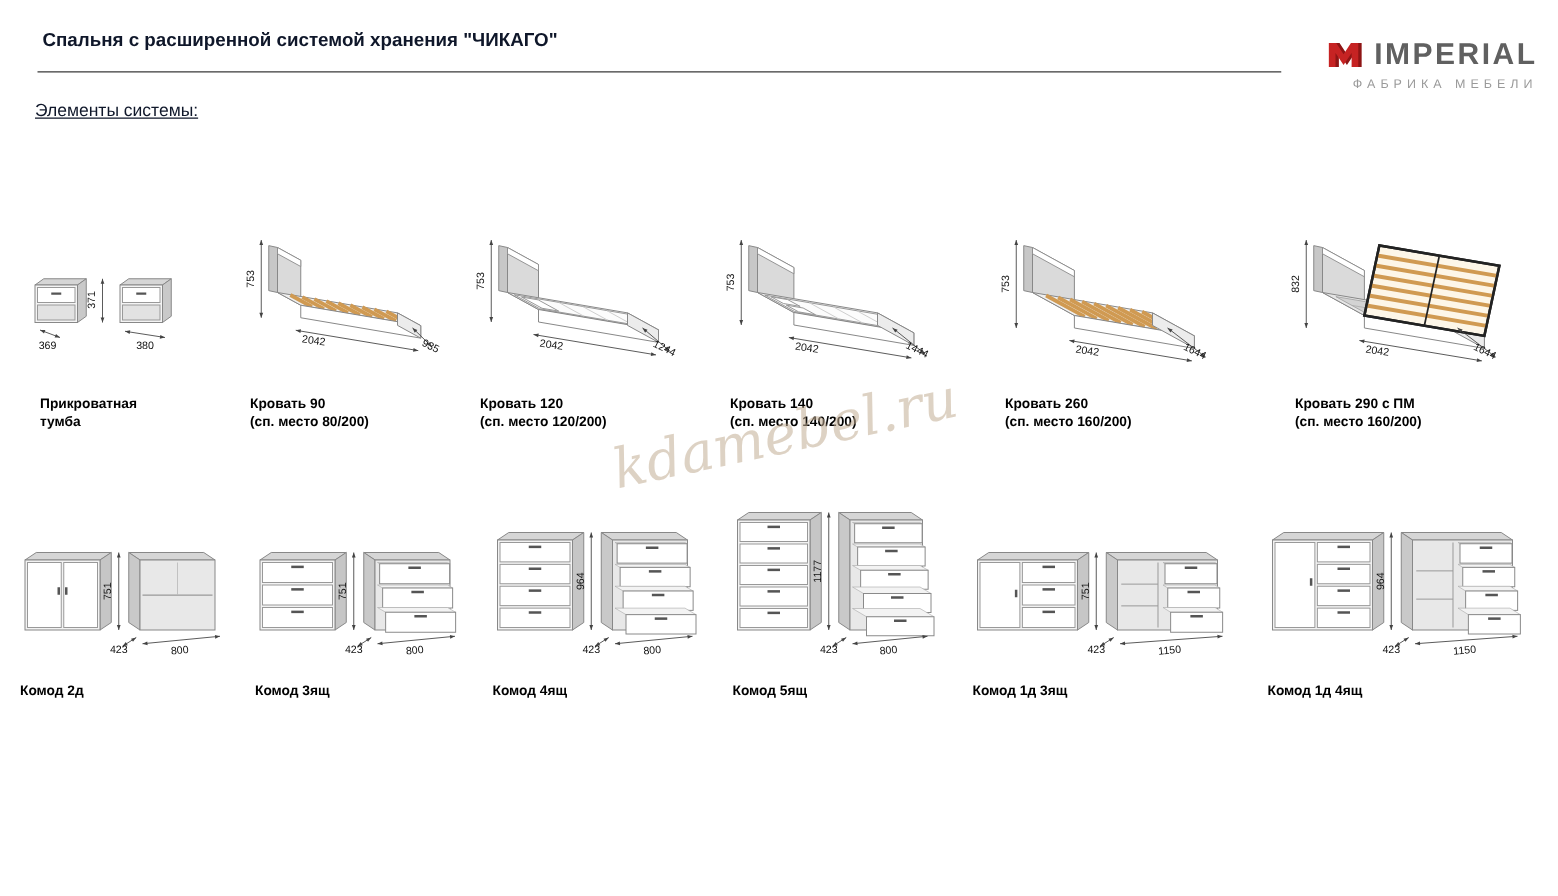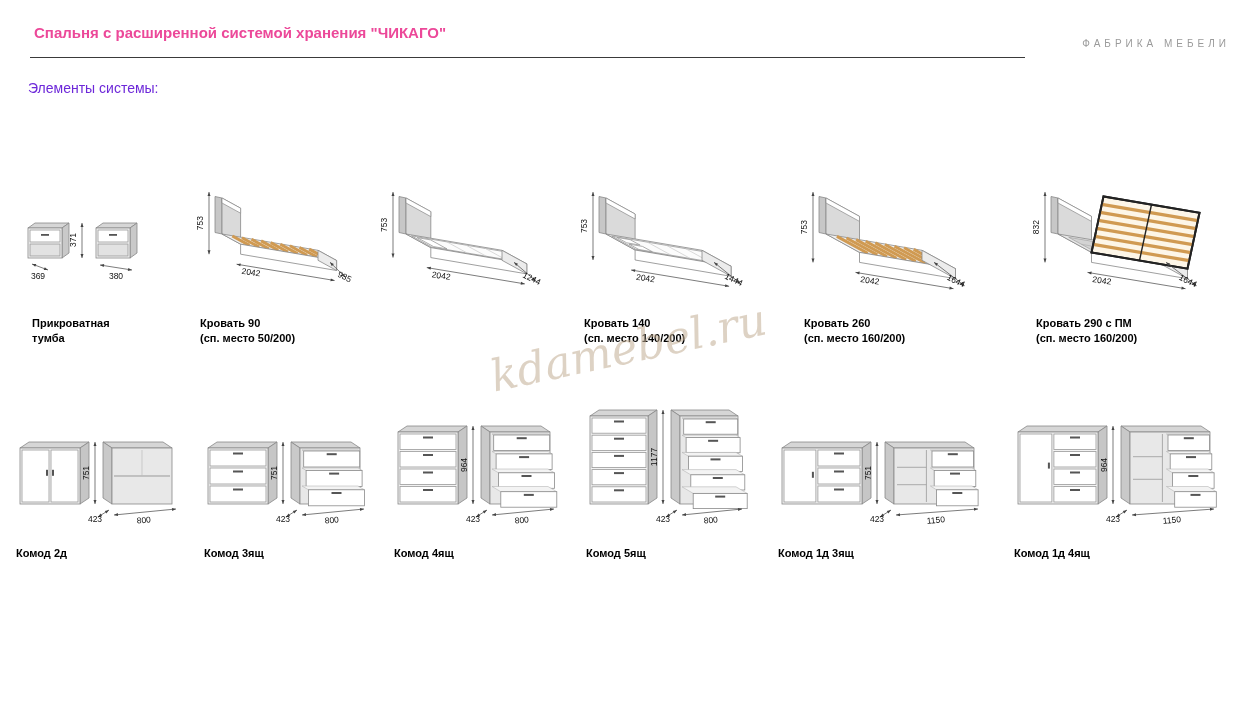--- a/index.html
+++ b/index.html
@@ -3,43 +3,52 @@
 <meta charset="utf-8">
 <style>
   * { margin:0; padding:0; box-sizing:border-box; }
   html,body { background:#fff; }
   body {
     width:1246px; height:717px; position:relative; overflow:hidden;
     font-family:"Liberation Sans","DejaVu Sans",sans-serif; color:#111;
   }
   .header { position:absolute; left:30px; top:14px; right:16px; display:flex; align-items:flex-start; }
   .header-left { flex:1; border-bottom:1.5px solid #3a3a3a; padding:10px 0 16px 4px; }
-  .page-title { font-size:15px; font-weight:bold; color:#ec4899; }
+  .page-title { font-size:15px; font-weight:bold; color:#0f172a; }
   .logo { margin-left:20px; display:flex; flex-direction:column; align-items:flex-end; padding-top:18px; min-width:185px; }
   .logo-top { display:flex; align-items:center; gap:7px; }
   .brand { font-size:24px; color:#606060; letter-spacing:2px; font-weight:600; line-height:1; }
   .brand-sub { font-size:10px; color:#9a9a9a; letter-spacing:4px; margin-top:6px; }
-  .section-title { position:absolute; left:28px; top:80px; font-size:14px; color:#6d28d9; }
+  .section-title { position:absolute; left:28px; top:80px; font-size:14px; color:#0f172a;text-decoration:underline; }
   .item { position:absolute; display:flex; flex-direction:column;justify-content:flex-end; }
   .drawing { line-height:0; }
   .caption { margin-top:16px; font-size:11px; font-weight:bold; color:#000; line-height:1.35; }
   .watermark {
     position:absolute; left:488px; top:322px; z-index:6; pointer-events:none;
     font-family:"DejaVu Serif","Liberation Serif",serif; font-style:italic;
     font-size:44px; color:#c3ae94; opacity:.55; transform:rotate(-12deg); white-space:nowrap;
   }
 </style>
 </head>
 <body>
 
 <div class="header">
   <div class="header-left">
     <div class="page-title">Спальня с расширенной системой хранения "ЧИКАГО"</div>
   </div>
   <div class="logo">
+    <div class="logo-top">
+      <span style="line-height:0;">
+        <svg width="30" height="22" viewBox="0 0 28 20">
+          <path d="M3.5,19 V1 H9 L14.5,9.5 L20,1 H25.5 V19 H20.5 V8.5 L14.5,17.5 L8.5,8.5 V19 Z" fill="#8e1515"></path>
+          <path d="M1,19 V1 H6.5 L12,9.5 L17.5,1 H23 V19 H18 V8.5 L12,17.5 L6,8.5 V19 Z" fill="#c62323"></path>
+        </svg>
+      </span>
+      <span class="brand">IMPERIAL</span>
+    </div>
     <div class="brand-sub">ФАБРИКА МЕБЕЛИ</div>
   </div>
 </div>
 
 <div class="section-title">Элементы системы:</div>
 
 <div class="item" style="left:20px;  top:170px; width:150px;">
   <div class="drawing"><svg width="150" height="130" viewBox="0 0 150 130" xmlns="http://www.w3.org/2000/svg">
         <polygon points="8,58 42,58 49,53 15,53" fill="#d6d6d6" stroke="#888" stroke-width="0.8"></polygon>
         <polygon points="42,58 49,53 49,83 42,88" fill="#c9c9c9" stroke="#888" stroke-width="0.8"></polygon>
@@ -96,21 +105,21 @@
         <polygon points="60.6,94.2 64.3,96.3 64.8,93.4" fill="#444"></polygon>
         <polygon points="158.6,110.5 154.4,111.3 154.9,108.4" fill="#444"></polygon>
         <text x="74.6" y="105.2" transform="rotate(8 74.6 105.2)" font-size="8.5" fill="#111" text-anchor="middle" font-family="Liberation Sans, DejaVu Sans, sans-serif">2042</text>
         <line x1="154" y1="92.3" x2="169.6" y2="107.5" stroke="#444" stroke-width="0.7"></line>
         <polygon points="154,92.3 155.8,96.2 157.9,94" fill="#444"></polygon>
         <polygon points="169.6,107.5 165.7,105.8 167.8,103.7" fill="#444"></polygon>
         <text x="167.3" y="109.4" transform="rotate(26 167.3 109.4)" font-size="8.5" fill="#111" text-anchor="middle" font-family="Liberation Sans, DejaVu Sans, sans-serif">935</text>
       </svg></div>
   <div class="caption" style="padding-left:24px;">
     <div class="item-name">Кровать 90</div>
-    <div class="item-sub">(сп. место 50/200)</div>
+    <div class="item-sub">(сп. место 80/200)</div>
   </div>
 </div>
 
 <div class="item" style="left:360px; top:170px; width:200px;">
   <div class="drawing"><svg width="200" height="130" viewBox="0 0 200 130" xmlns="http://www.w3.org/2000/svg">
         <polygon points="46,28 39,26.5 39,62.5 46,64" fill="#c7c7c7" stroke="#888" stroke-width="0.8"></polygon>
         <polygon points="46,28 70.8,41.6 70.8,77.6 46,64" fill="#dadada" stroke="#888" stroke-width="0.8"></polygon>
         <polygon points="46,28 70.8,41.6 70.8,46.6 46,33" fill="#ffffff" stroke="#888" stroke-width="0.7"></polygon>
         <polygon points="46,64 142,80.3 166.8,93.9 70.8,77.6" fill="#f0f0f0" stroke="#888" stroke-width="0.8"></polygon>
         <polygon points="51.4,65.8 141.6,81.2 161.9,92.3 71.7,77" fill="#fcfcfc" stroke="#9a9a9a" stroke-width="0.8"></polygon>
@@ -126,20 +135,24 @@
         <text x="27" y="54.8" transform="rotate(-90 27 54.8)" font-size="8.5" fill="#111" text-anchor="middle" font-family="Liberation Sans, DejaVu Sans, sans-serif">753</text>
         <line x1="66.8" y1="97.6" x2="164.8" y2="113.9" stroke="#444" stroke-width="0.7"></line>
         <polygon points="66.8,97.6 70.5,99.7 71,96.8" fill="#444"></polygon>
         <polygon points="164.8,113.9 160.6,114.7 161.1,111.8" fill="#444"></polygon>
         <text x="80.8" y="108.6" transform="rotate(8 80.8 108.6)" font-size="8.5" fill="#111" text-anchor="middle" font-family="Liberation Sans, DejaVu Sans, sans-serif">2042</text>
         <line x1="154" y1="92.3" x2="175.8" y2="110.9" stroke="#444" stroke-width="0.7"></line>
         <polygon points="154,92.3 156.1,96.1 158,93.8" fill="#444"></polygon>
         <polygon points="175.8,110.9 171.8,109.5 173.7,107.2" fill="#444"></polygon>
         <text x="170.4" y="111.1" transform="rotate(26 170.4 111.1)" font-size="8.5" fill="#111" text-anchor="middle" font-family="Liberation Sans, DejaVu Sans, sans-serif">1244</text>
       </svg></div>
+  <div class="caption" style="padding-left:24px;">
+    <div class="item-name">Кровать 120</div>
+    <div class="item-sub">(сп. место 120/200)</div>
+  </div>
 </div>
 
 <div class="item" style="left:560px; top:170px; width:200px;">
   <div class="drawing"><svg width="200" height="130" viewBox="0 0 200 130" xmlns="http://www.w3.org/2000/svg">
         <polygon points="46,28 39,26.5 39,62.5 46,64" fill="#c7c7c7" stroke="#888" stroke-width="0.8"></polygon>
         <polygon points="46,28 75.1,44 75.1,80 46,64" fill="#dadada" stroke="#888" stroke-width="0.8"></polygon>
         <polygon points="46,28 75.1,44 75.1,49 46,33" fill="#ffffff" stroke="#888" stroke-width="0.7"></polygon>
         <polygon points="46,64 142,80.3 171.1,96.3 75.1,80" fill="#f0f0f0" stroke="#888" stroke-width="0.8"></polygon>
         <polygon points="51.8,66.1 142,81.4 165.9,94.5 75.7,79.2" fill="#fcfcfc" stroke="#9a9a9a" stroke-width="0.8"></polygon>
         <line x1="87.3" y1="72.1" x2="111.2" y2="85.2" stroke="#cfcfcf" stroke-width="0.8"></line>

